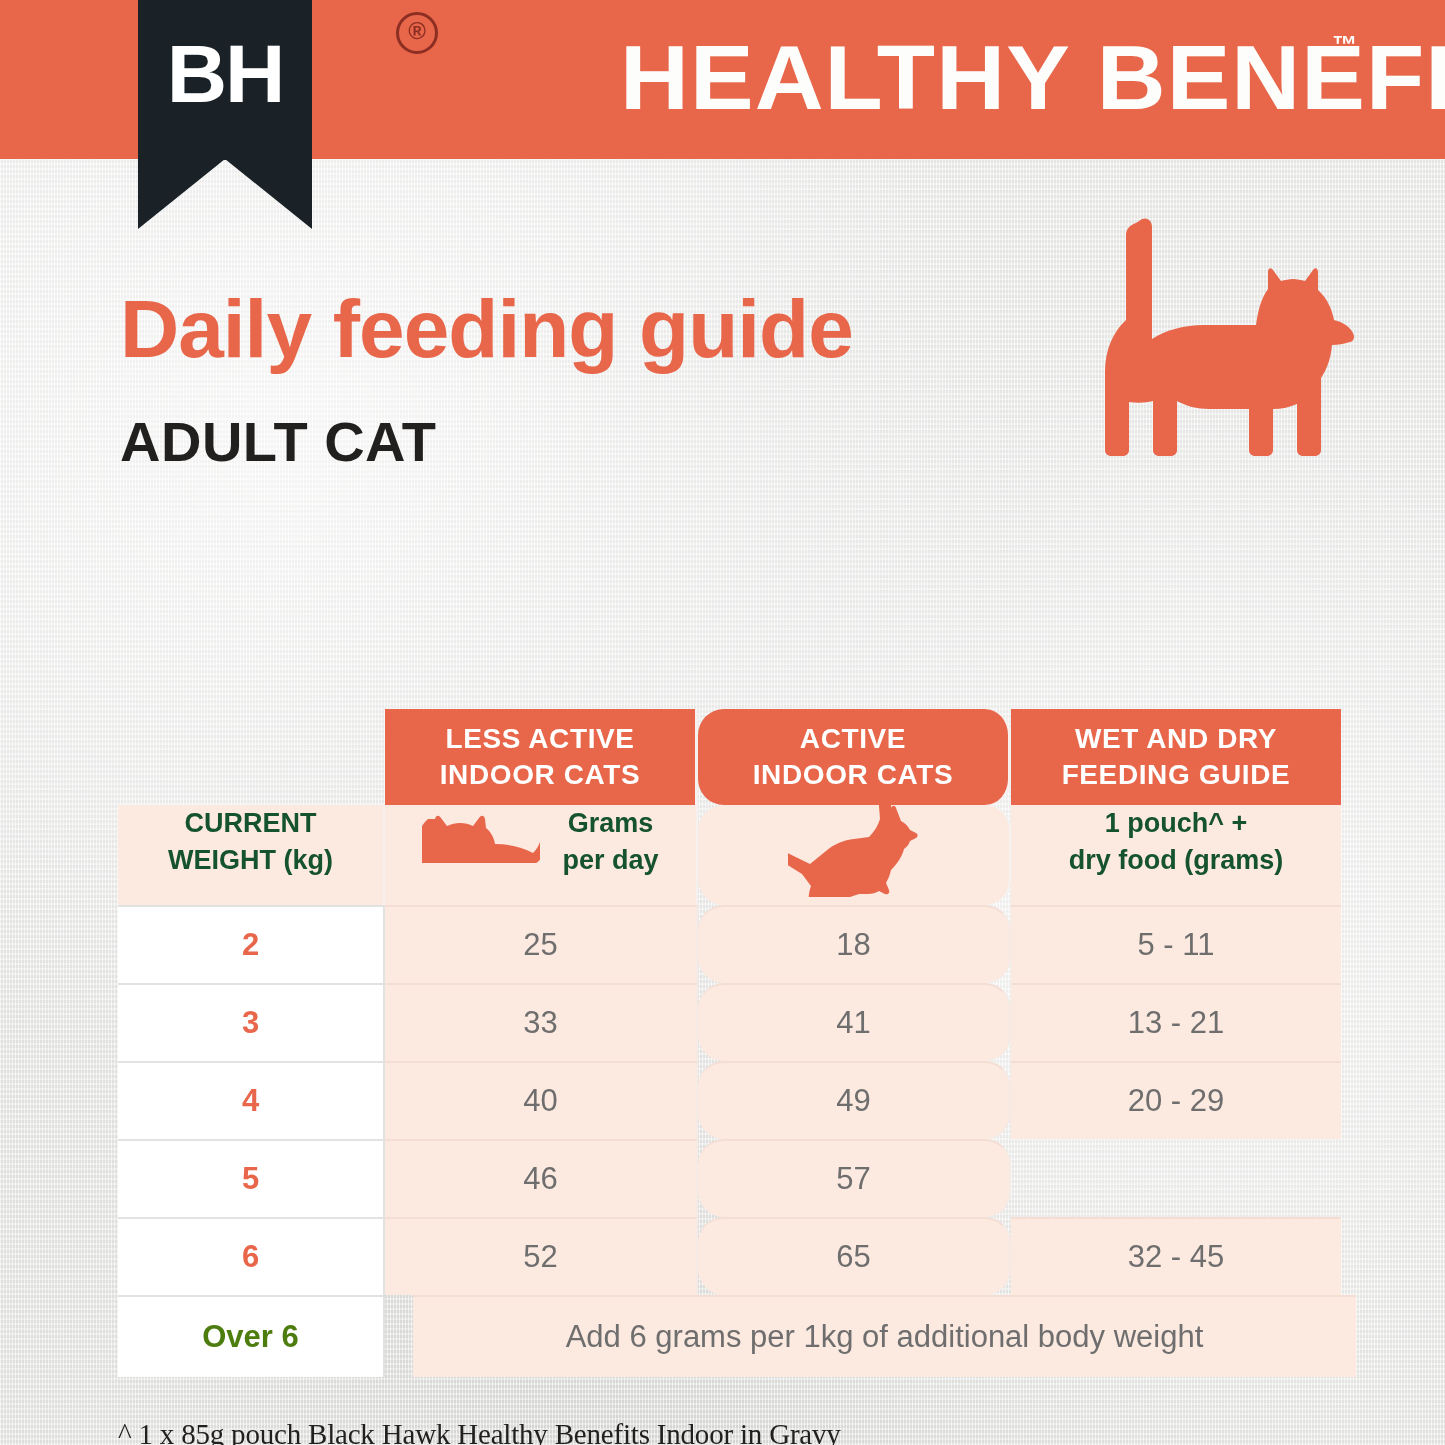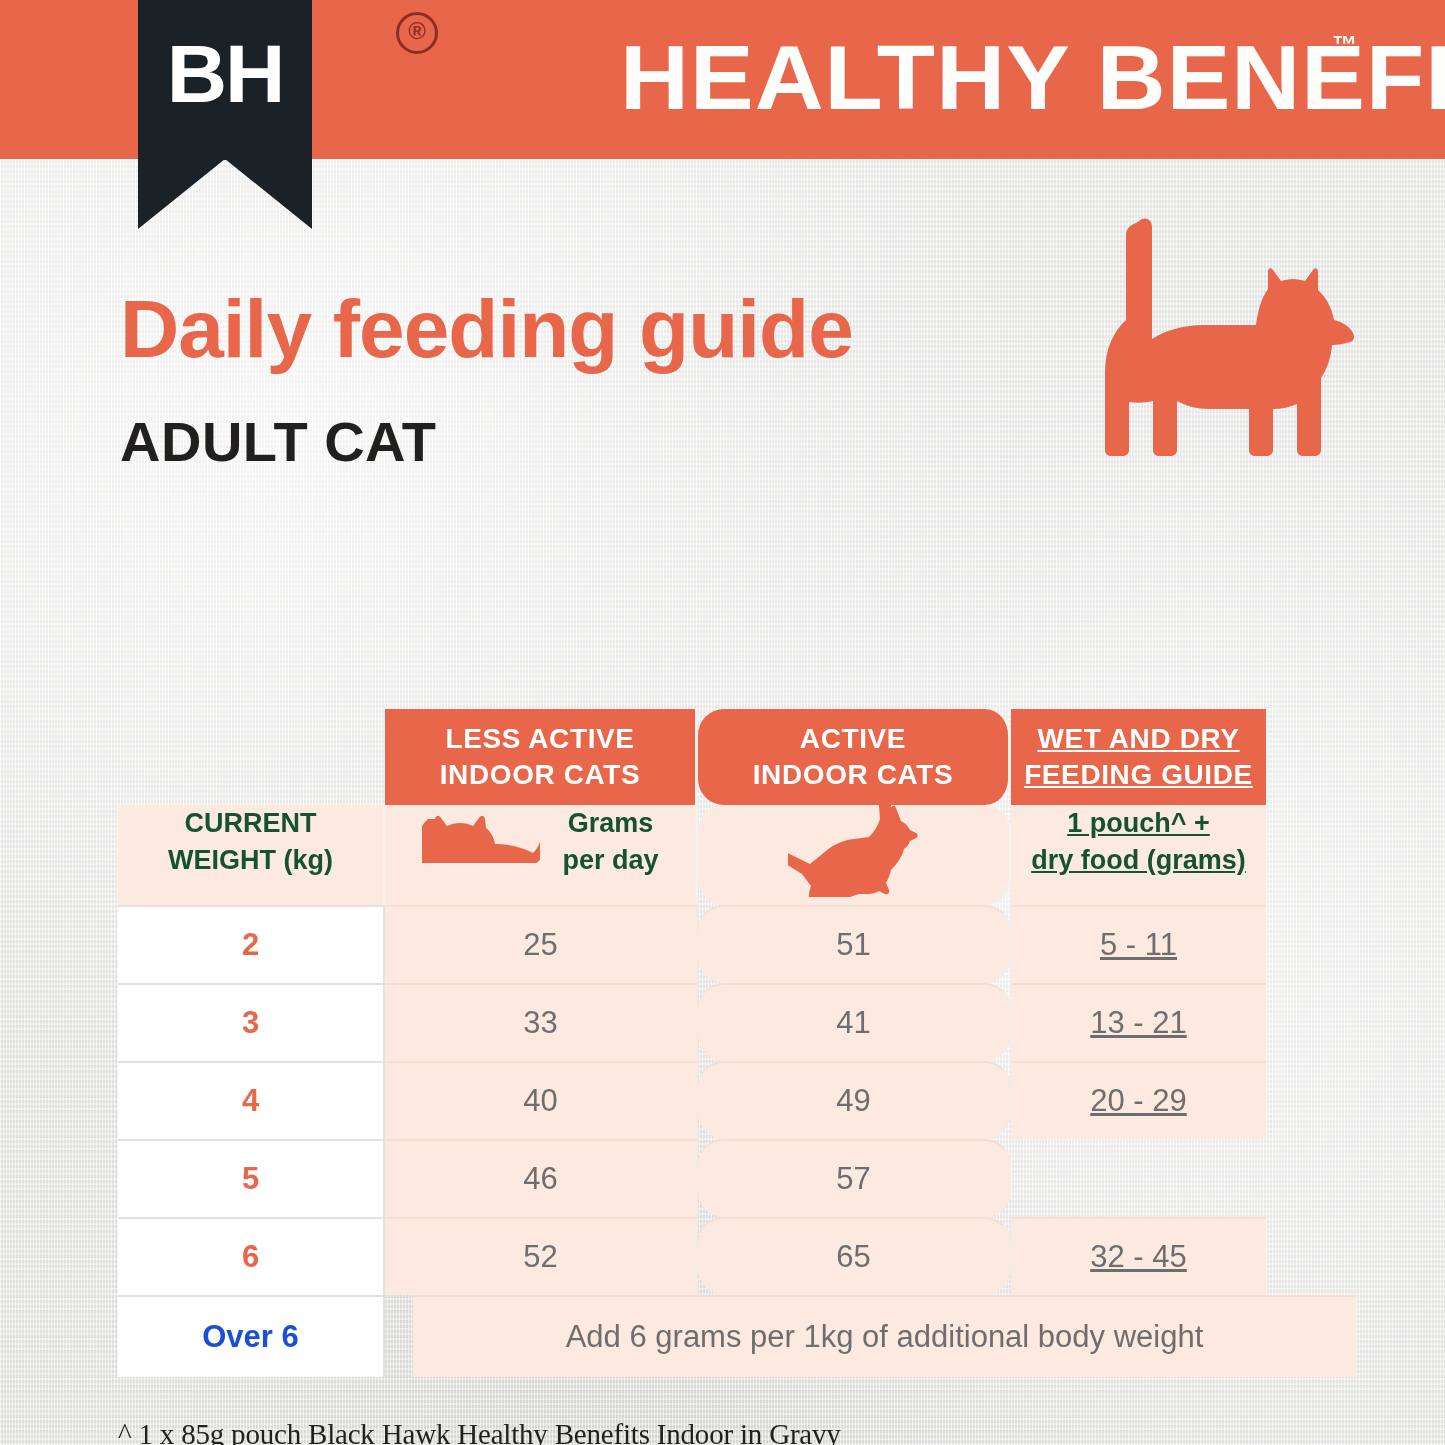--- a/index.html
+++ b/index.html
@@ -155,21 +155,21 @@
     position: absolute;
     left: 118px;
     top: 709px;
     width: 1210px;
   }
   .trow { display: flex; }
 
   .c0 { width: 267px; flex: none; }
   .c1 { width: 313px; flex: none; }
   .c2 { width: 313px; flex: none; border-radius: 26px; }
-  .c3 { width: 255px; flex: none; text-decoration: underline; }
+  .c3 { width: 330px; flex: none; }
 
   
   #hdr1 { height: 96px; }
   #hdr1 .spacer { background: transparent; }
   #hdr1 .hcell {
     background: #e8664a;
     color: #ffffff;
     font-size: 28px;
     font-weight: 700;
     letter-spacing: 0.6px;
@@ -229,21 +229,21 @@
     border-top: 2px solid #f4ded4;
     border-right: 2px solid #f6eae4;
     box-sizing: border-box;
   }
   .drow .vcell.last { border-right: none; }
 
   
   #lastrow { height: 82px; }
   #lastrow .wcell {
     background: #ffffff;
-    color: #1d4ed8;
+    color: #4d7c0f;
     font-size: 31px;
     font-weight: 700;
     display: flex;
     align-items: center;
     justify-content: center;
     border-top: 2px solid #e2e2e0;
     border-right: 2px solid #e2e2e0;
     box-sizing: border-box;
   }
   #lastrow .span3 {
@@ -341,21 +341,21 @@
         <div>
           <div>1 pouch^ +</div>
           <div>dry food (grams)</div>
         </div>
       </div>
     </div>
 
     <div class="trow drow">
       <div class="c0 wcell">2</div>
       <div class="c1 vcell">25</div>
-      <div class="c2 vcell">51</div>
+      <div class="c2 vcell">18</div>
       <div class="c3 vcell last">5 - 11</div>
     </div>
 
     <div class="trow drow">
       <div class="c0 wcell">3</div>
       <div class="c1 vcell">33</div>
       <div class="c2 vcell">41</div>
       <div class="c3 vcell last">13 - 21</div>
     </div>
 

